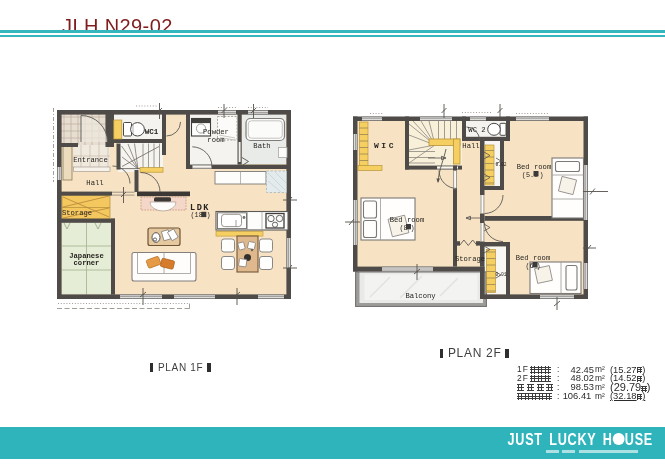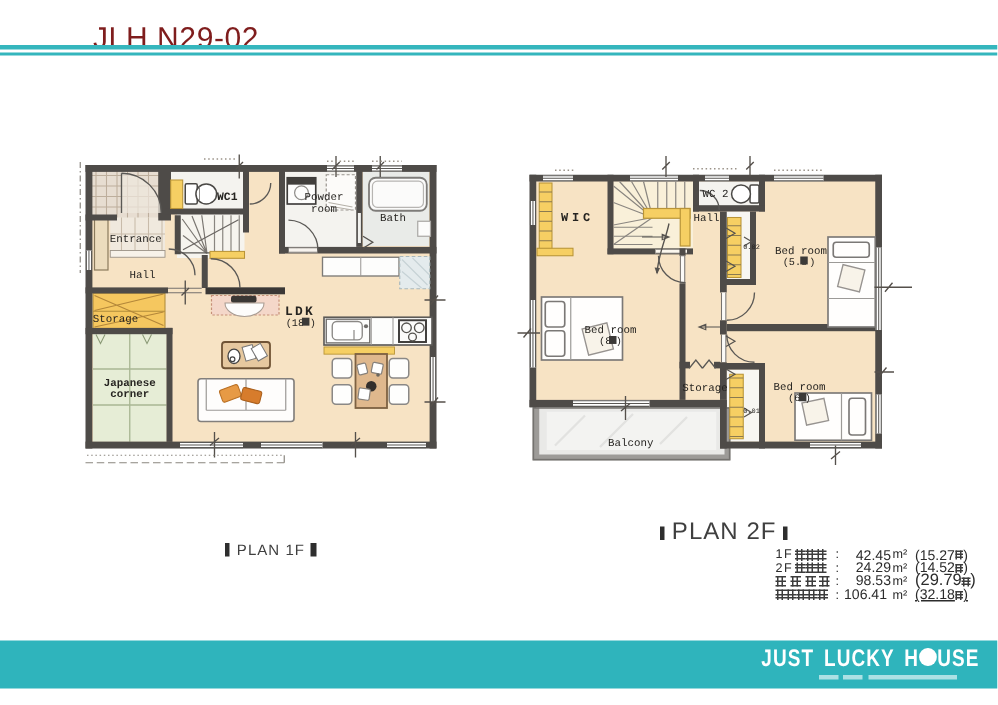--- a/index.html
+++ b/index.html
@@ -562,40 +562,40 @@
 <rect x="533.5" y="171" width="5" height="5.3" fill="#3c3a38"></rect>
 <rect x="406" y="224" width="5" height="5.3" fill="#3c3a38"></rect>
 <rect x="532.6" y="262" width="5" height="5.5" fill="#3c3a38" transform="translate(0,0)"></rect>
 
 </svg>
 
 <div style="position:absolute;left:150px;top:346px;font-size:10px;color:#3f3f3f;letter-spacing:0.7px;white-space:nowrap;margin-top:16px;">
 <span style="display:inline-block;width:3.4px;height:8.8px;background:#2e2e2e;margin-right:4.5px;vertical-align:-0.5px;"></span>PLAN 1F<span style="display:inline-block;width:3.4px;height:8.8px;background:#2e2e2e;margin-left:4px;vertical-align:-0.5px;"></span>
 </div>
 
-<div style="position:absolute;left:440px;top:346px;font-size:16px;color:#3f3f3f;letter-spacing:0.7px;white-space:nowrap;text-align:right;">
+<div style="position:absolute;left:440px;top:346px;font-size:12px;color:#3f3f3f;letter-spacing:0.7px;white-space:nowrap;text-align:right;">
 <span style="display:inline-block;width:3.4px;height:8.8px;background:#2e2e2e;margin-right:4.5px;vertical-align:-0.5px;"></span>PLAN 2F<span style="display:inline-block;width:3.4px;height:8.8px;background:#2e2e2e;margin-left:4px;vertical-align:-0.5px;"></span>
 </div>
 
 <div style="position:absolute;left:517px;top:364px;width:132px;font-size:8.4px;color:#2c2c2c;white-space:nowrap;">
 
 <div style="position:relative;height:8.9px;">
         <span style="position:absolute;left:0;top:0;letter-spacing:1px;">1F</span>
         <span style="position:absolute;left:13px;top:0.5px;"><span class="kj"></span><span class="kj"></span><span class="kj"></span></span>
         <span style="position:absolute;left:40px;top:0;">:</span>
         <span style="position:absolute;left:45px;top:-0.5px;width:32px;text-align:right;font-size:9.4px;">42.45</span>
         <span style="position:absolute;left:78px;top:0;">m²</span>
         <span style="position:absolute;left:93px;top:-0.5px;font-size:9.4px;">(15.27<span class="kj sm"></span>)</span>
       </div>
 
 <div style="position:relative;height:8.9px;">
         <span style="position:absolute;left:0;top:0;letter-spacing:1px;">2F</span>
         <span style="position:absolute;left:13px;top:0.5px;"><span class="kj"></span><span class="kj"></span><span class="kj"></span></span>
         <span style="position:absolute;left:40px;top:0;">:</span>
-        <span style="position:absolute;left:45px;top:-0.5px;width:32px;text-align:right;font-size:9.4px;">24.29</span>
+        <span style="position:absolute;left:45px;top:-0.5px;width:32px;text-align:right;font-size:9.4px;">48.02</span>
         <span style="position:absolute;left:78px;top:0;">m²</span>
         <span style="position:absolute;left:93px;top:-0.5px;font-size:9.4px;">(14.52<span class="kj sm"></span>)</span>
       </div>
 
 <div style="position:relative;height:8.9px;">
         <span style="position:absolute;left:0;top:0.5px;"><span class="kj"></span><span style="display:inline-block;width:2.8px"></span><span class="kj"></span><span style="display:inline-block;width:2.8px"></span><span class="kj"></span><span style="display:inline-block;width:2.8px"></span><span class="kj"></span></span>
         <span style="position:absolute;left:40px;top:0;">:</span>
         <span style="position:absolute;left:45px;top:-0.5px;width:32px;text-align:right;font-size:9.4px;">98.53</span>
         <span style="position:absolute;left:78px;top:0;">m²</span>
         <span style="position:absolute;left:93px;top:-0.5px;font-size:11px;">(29.79<span class="kj sm"></span>)</span>

